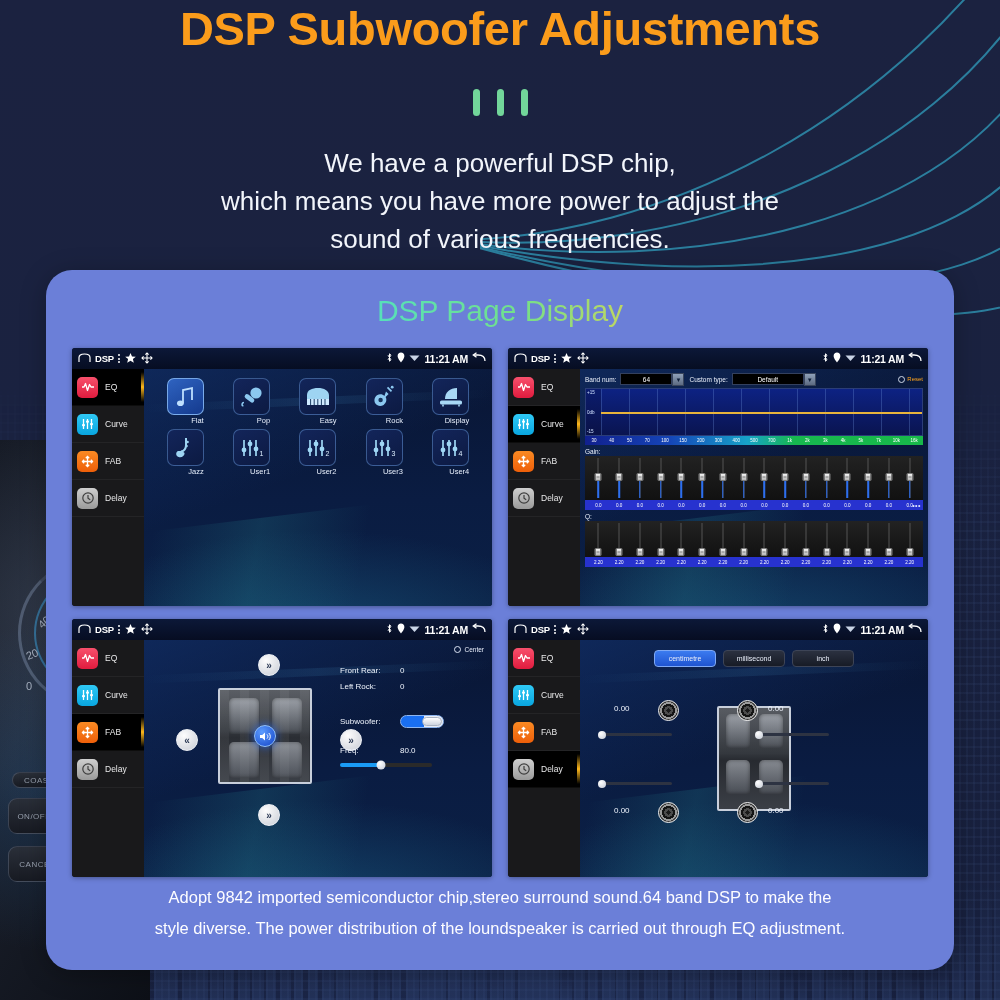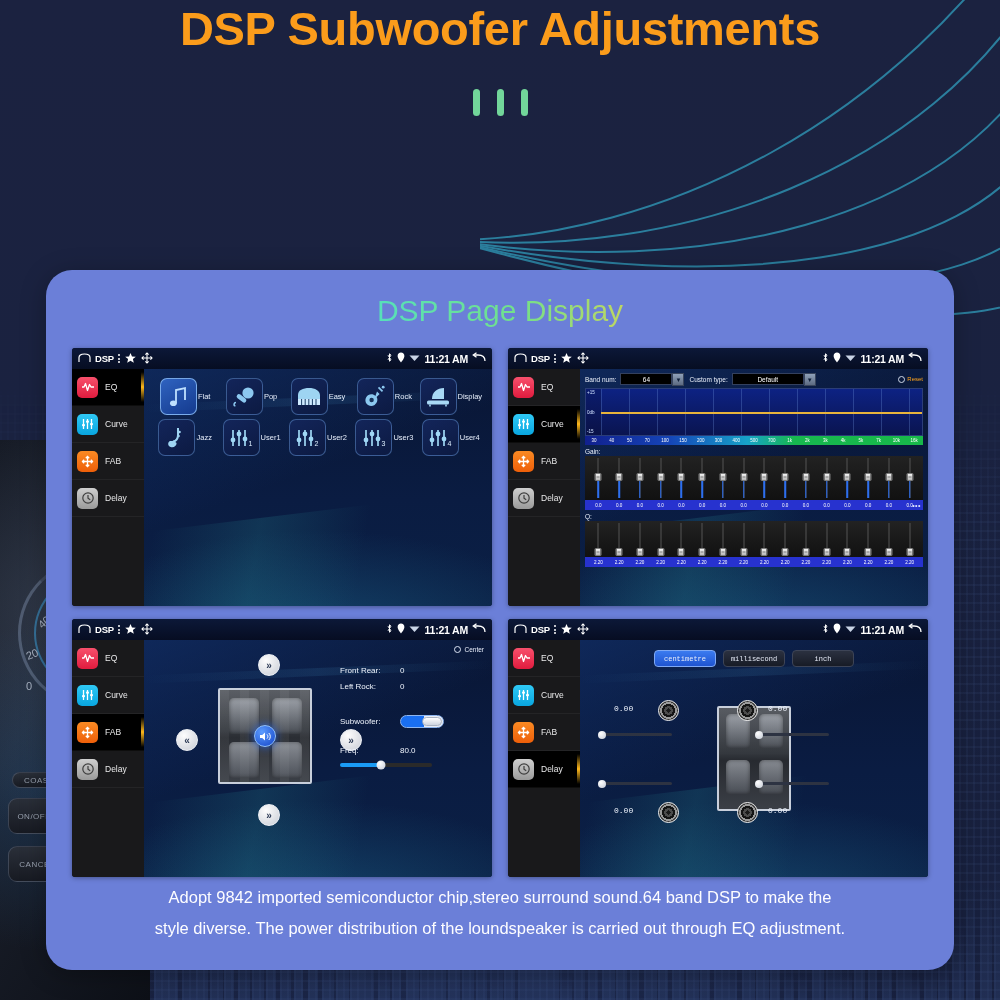--- a/index.html
+++ b/index.html
@@ -157,21 +157,21 @@
     content: ""; position: absolute; left: 0; top: 12%; width: 100%; height: 8px;
     background: linear-gradient(90deg, transparent, rgba(70,150,200,.14), transparent);
     transform: skewY(-2.5deg);
   }
 
   
   .presets {
     position: relative; z-index: 2; padding: 9px 8px 0; display: grid;
     grid-template-columns: repeat(5,1fr); row-gap: 4px; justify-items: center;
   }
-  .preset { display: flex; flex-direction: row; align-items: center; gap: 1px; }
+  .preset { display: flex; flex-direction: column; align-items: flex-end; gap: 1px; }
   .preset-ico {
     width: 37px; height: 37px; border-radius: 7px;
     background: linear-gradient(150deg,#13255a,#0c1a42);
     border: 1px solid rgba(110,165,230,.45);
     display: flex; align-items: center; justify-content: center;
     position: relative;
   }
   .preset.sel .preset-ico {
     background: linear-gradient(150deg,#2f63c0,#143a8e);
     border-color: rgba(150,200,255,.75);
@@ -302,21 +302,21 @@
     width: 92px; height: 4px; border-radius: 2px; position: relative;
     background: linear-gradient(90deg,#1a9bf5 0 45%, #2a2a2a 45% 100%);
   }
   .hsl .hk {
     position: absolute; left: 45%; top: 50%; transform: translate(-50%,-50%);
     width: 9px; height: 9px; border-radius: 50%;
     background: radial-gradient(circle at 35% 30%,#fff,#c4cad5);
   }
 
   
-  .delay-wrap { position: relative; z-index: 2; height: 100%; font-family: Liberation Mono, monospace; }
+  .delay-wrap { position: relative; z-index: 2; height: 100%; }
   .unit-tabs { display: flex; gap: 7px; justify-content: center; padding-top: 10px; }
   .unit-tab {
     width: 62px; height: 17px; border-radius: 4px; font-size: 7px; color: #e9eefa;
     display: flex; align-items: center; justify-content: center;
     background: linear-gradient(180deg,#2b3140,#171b26); border: 1px solid #3d4456;
   }
   .unit-tab.active { background: linear-gradient(180deg,#3b7bf0,#1f54d0); border-color: #7fa9f5; }
   .delay-car {
     position: absolute; left: 50%; top: 66px; transform: translateX(-50%);
     width: 74px; height: 105px; border: 2px solid #c8cfdb; border-radius: 2px;
@@ -448,20 +448,25 @@
   </div>
 </div>
 
 <div class="header">
   <div class="main-title">DSP Subwoofer Adjustments</div>
   <div class="bars">
     <span></span>
     <span></span>
     <span></span>
   </div>
+  <div class="subtitle">
+    <div>We have a powerful DSP chip,</div>
+    <div>which means you have more power to adjust the</div>
+    <div>sound of various frequencies.</div>
+  </div>
 </div>
 
 <div class="panel">
   <div class="panel-title">DSP Page Display</div>
 
   <div class="grid">
 
     <div class="screen">
       <div class="statusbar">
         <div class="sb-left">

